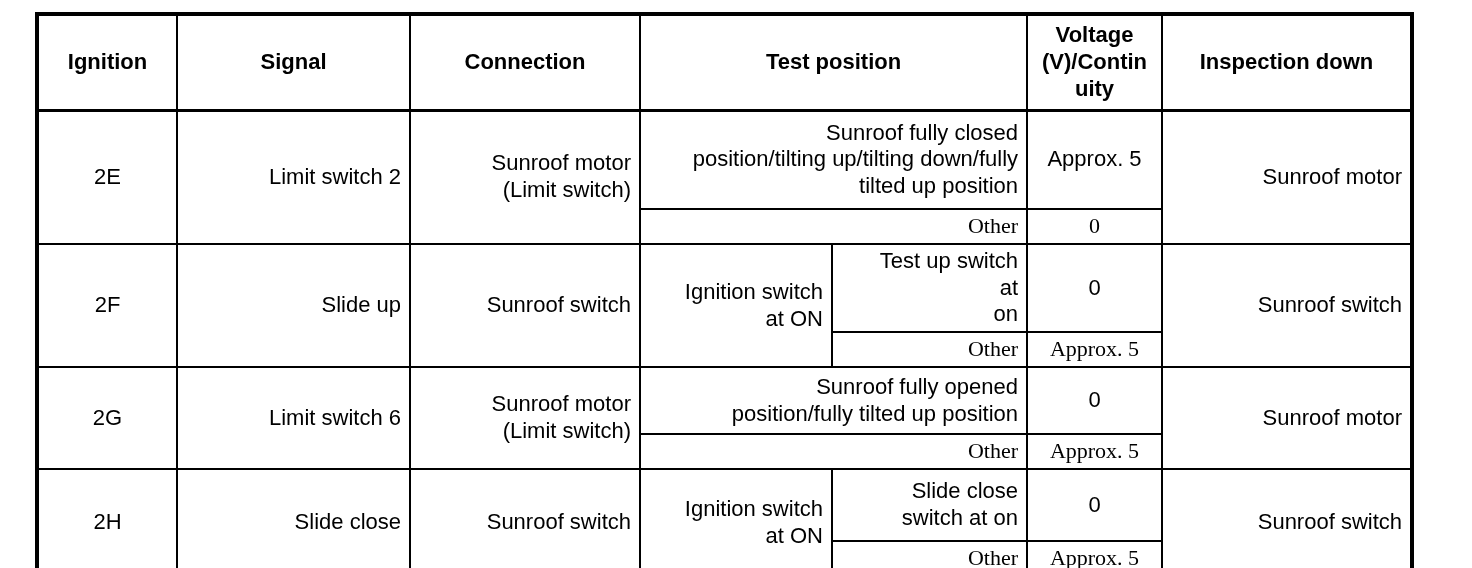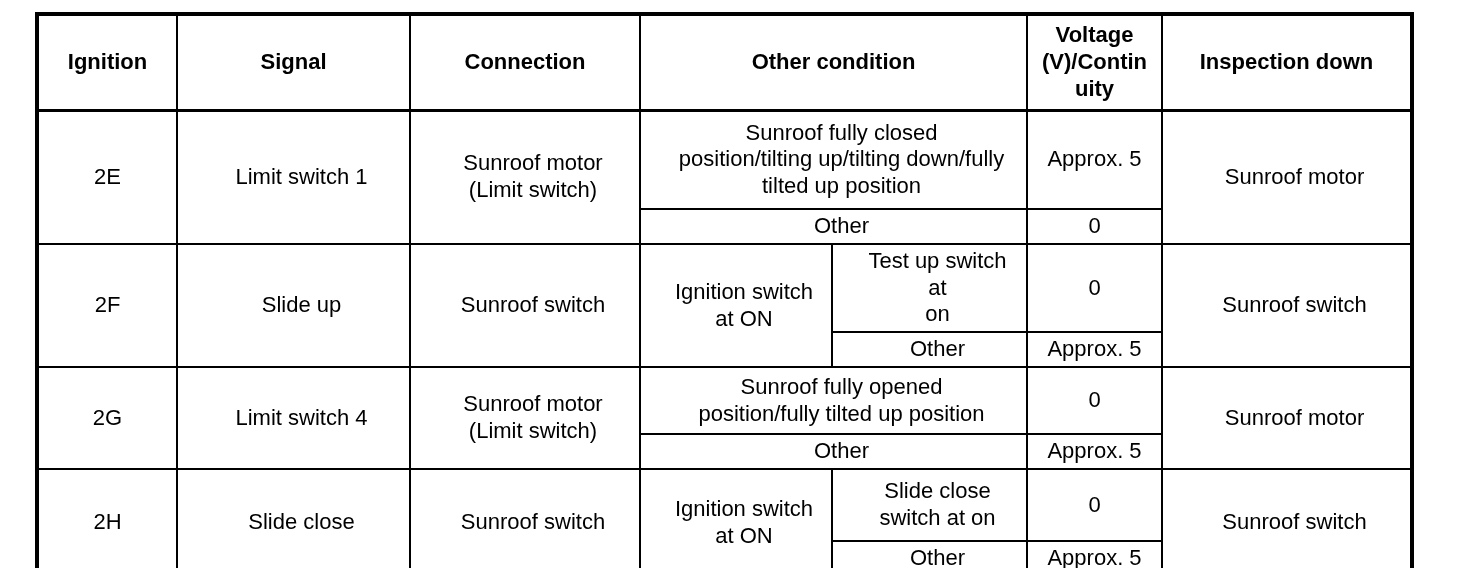--- a/index.html
+++ b/index.html
@@ -21,34 +21,34 @@
     table-layout: fixed;
     border: 4px solid #000000;
   }
   .spec-table th, .spec-table td {
     border: 2px solid #000000;
     font-size: 22px;
     line-height: 1.22;
     vertical-align: middle;
     white-space: pre-line;
     padding: 3px 8px 3px 24px;
-    text-align: center;
+    text-align: right;
     overflow: hidden;
   }
   .spec-table th {
     font-weight: bold;
     text-align: center;
     padding: 3px 4px;
     border-bottom-width: 3px;
   }
   .spec-table td.c-center {
     text-align: center;
     padding: 3px 4px;
   }
-  .spec-table tr.sub-divider td { border-top-width: 2px; }
+  .spec-table tr.sub-divider td { border-top-width: 2px; font-family: Liberation Serif, serif; }
 </style>
 </head>
 <body>
 
 <div class="canvas">
   <table class="spec-table">
     <colgroup>
       <col style="width:140px">
       <col style="width:233px">
       <col style="width:230px">
@@ -56,30 +56,30 @@
       <col style="width:195px">
       <col style="width:135px">
       <col style="width:250px">
     </colgroup>
     <tbody>
 
       <tr style="height:96px">
         <th>Ignition</th>
         <th>Signal</th>
         <th>Connection</th>
-        <th colspan="2">Other condition</th>
+        <th colspan="2">Test position</th>
         <th>Voltage
 (V)/Contin
 uity</th>
         <th>Inspection down</th>
       </tr>
 
       <tr style="height:99px">
         <td rowspan="2" class="c-center">2E</td>
-        <td rowspan="2">Limit switch 1</td>
+        <td rowspan="2">Limit switch 2</td>
         <td rowspan="2">Sunroof motor
 (Limit switch)</td>
         <td colspan="2">Sunroof fully closed
 position/tilting up/tilting down/fully
 tilted up position</td>
         <td class="c-center">Approx. 5</td>
         <td rowspan="2">Sunroof motor</td>
       </tr>
       <tr style="height:33px" class="sub-divider">
         <td colspan="2">Other</td>
@@ -97,21 +97,21 @@
         <td class="c-center">0</td>
         <td rowspan="2">Sunroof switch</td>
       </tr>
       <tr style="height:35px" class="sub-divider">
         <td>Other</td>
         <td class="c-center">Approx. 5</td>
       </tr>
 
       <tr style="height:67px">
         <td rowspan="2" class="c-center">2G</td>
-        <td rowspan="2">Limit switch 4</td>
+        <td rowspan="2">Limit switch 6</td>
         <td rowspan="2">Sunroof motor
 (Limit switch)</td>
         <td colspan="2">Sunroof fully opened
 position/fully tilted up position</td>
         <td class="c-center">0</td>
         <td rowspan="2">Sunroof motor</td>
       </tr>
       <tr style="height:35px" class="sub-divider">
         <td colspan="2">Other</td>
         <td class="c-center">Approx. 5</td>

